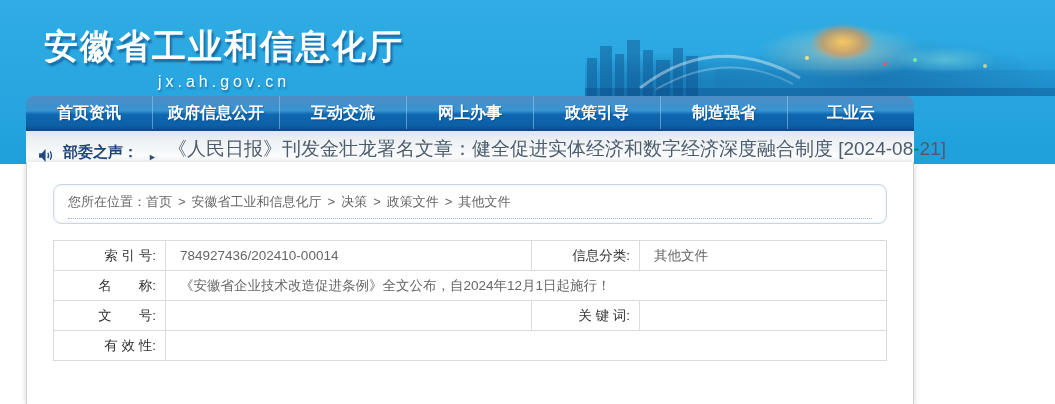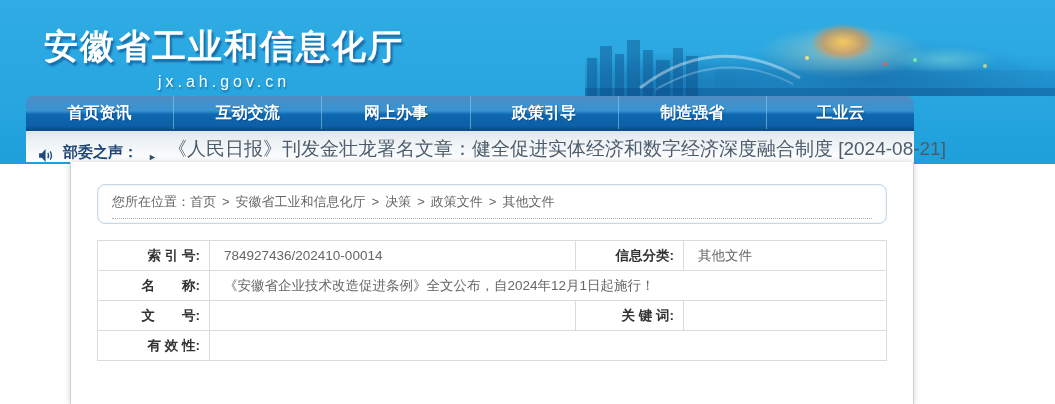--- a/index.html
+++ b/index.html
@@ -59,37 +59,36 @@
   .speaker-icon { width:15px; height:13px; margin-right:9px; flex:0 0 auto; }
   .ticker-label { color:#1e4576; font-weight:bold; font-size:15px; margin-right:10px; white-space:nowrap; }
   .tiny-arrow { color:#34506e; font-size:9px; margin-right:11px; }
   .ticker-headline { color:#4d5c6b; font-size:19px; text-decoration:none; white-space:nowrap; cursor:pointer; }
 
   
   .main-panel {
     background:#ffffff; height:242px; padding:22px 26px 0 26px;
     border-left:1px solid #d2d2d2; border-right:1px solid #d2d2d2;
     box-shadow:0 0 6px rgba(0,0,0,.18);
-    margin-left:44px;
   }
 
   
   .crumb-box {
     border:1px solid #c9d7e3; border-radius:8px; padding:8px 14px 4px 14px;
     box-shadow:inset 0 0 2px rgba(170,200,225,.5);
   }
   .crumb-line { font-size:13px; color:#666; white-space:nowrap; }
   .crumb-line a { color:#666; text-decoration:none; cursor:pointer; }
   .crumb-sep { margin:0 6px; color:#666; }
   .crumb-dotted { border-bottom:1px dotted #a7b2ba; margin-top:7px; }
 
   
   .info-table { width:100%; border-collapse:collapse; margin-top:16px; table-layout:fixed; }
   .info-table td { border:1px solid #dbdbdb; height:30px; font-size:13.5px; vertical-align:middle; }
-  .info-table td.lbl { text-align:right; padding-right:9px; font-weight:bold; color:#333; white-space:pre; }
+  .info-table td.lbl { text-align:right; padding-right:9px; font-weight:normal; color:#333; white-space:pre; }
   .info-table td.val { padding-left:14px; color:#666; white-space:nowrap; overflow:hidden; }
 </style>
 </head>
 <body>
 
 <div class="cyan-band">
   <div class="city-art">
     <svg width="470" height="96" viewBox="0 0 470 96">
       <g fill="rgba(10,80,140,0.45)">
         <rect x="2" y="58" width="10" height="38"></rect>
@@ -118,20 +117,21 @@
   <div class="site-title-block">
     <div class="site-title">安徽省工业和信息化厅</div>
     <div class="site-url">jx.ah.gov.cn</div>
   </div>
 </div>
 
 <div class="container">
 
   <div class="navbar">
     <a class="nav-item">首页资讯</a>
+    <a class="nav-item">政府信息公开</a>
     <a class="nav-item">互动交流</a>
     <a class="nav-item">网上办事</a>
     <a class="nav-item">政策引导</a>
     <a class="nav-item">制造强省</a>
     <a class="nav-item">工业云</a>
   </div>
 
   <div class="ticker">
     <svg class="speaker-icon" viewBox="0 0 16 14">
       <polygon points="7,0 7,14 3,9.5 0,9.5 0,4.5 3,4.5" fill="#1c4a7e"></polygon>

